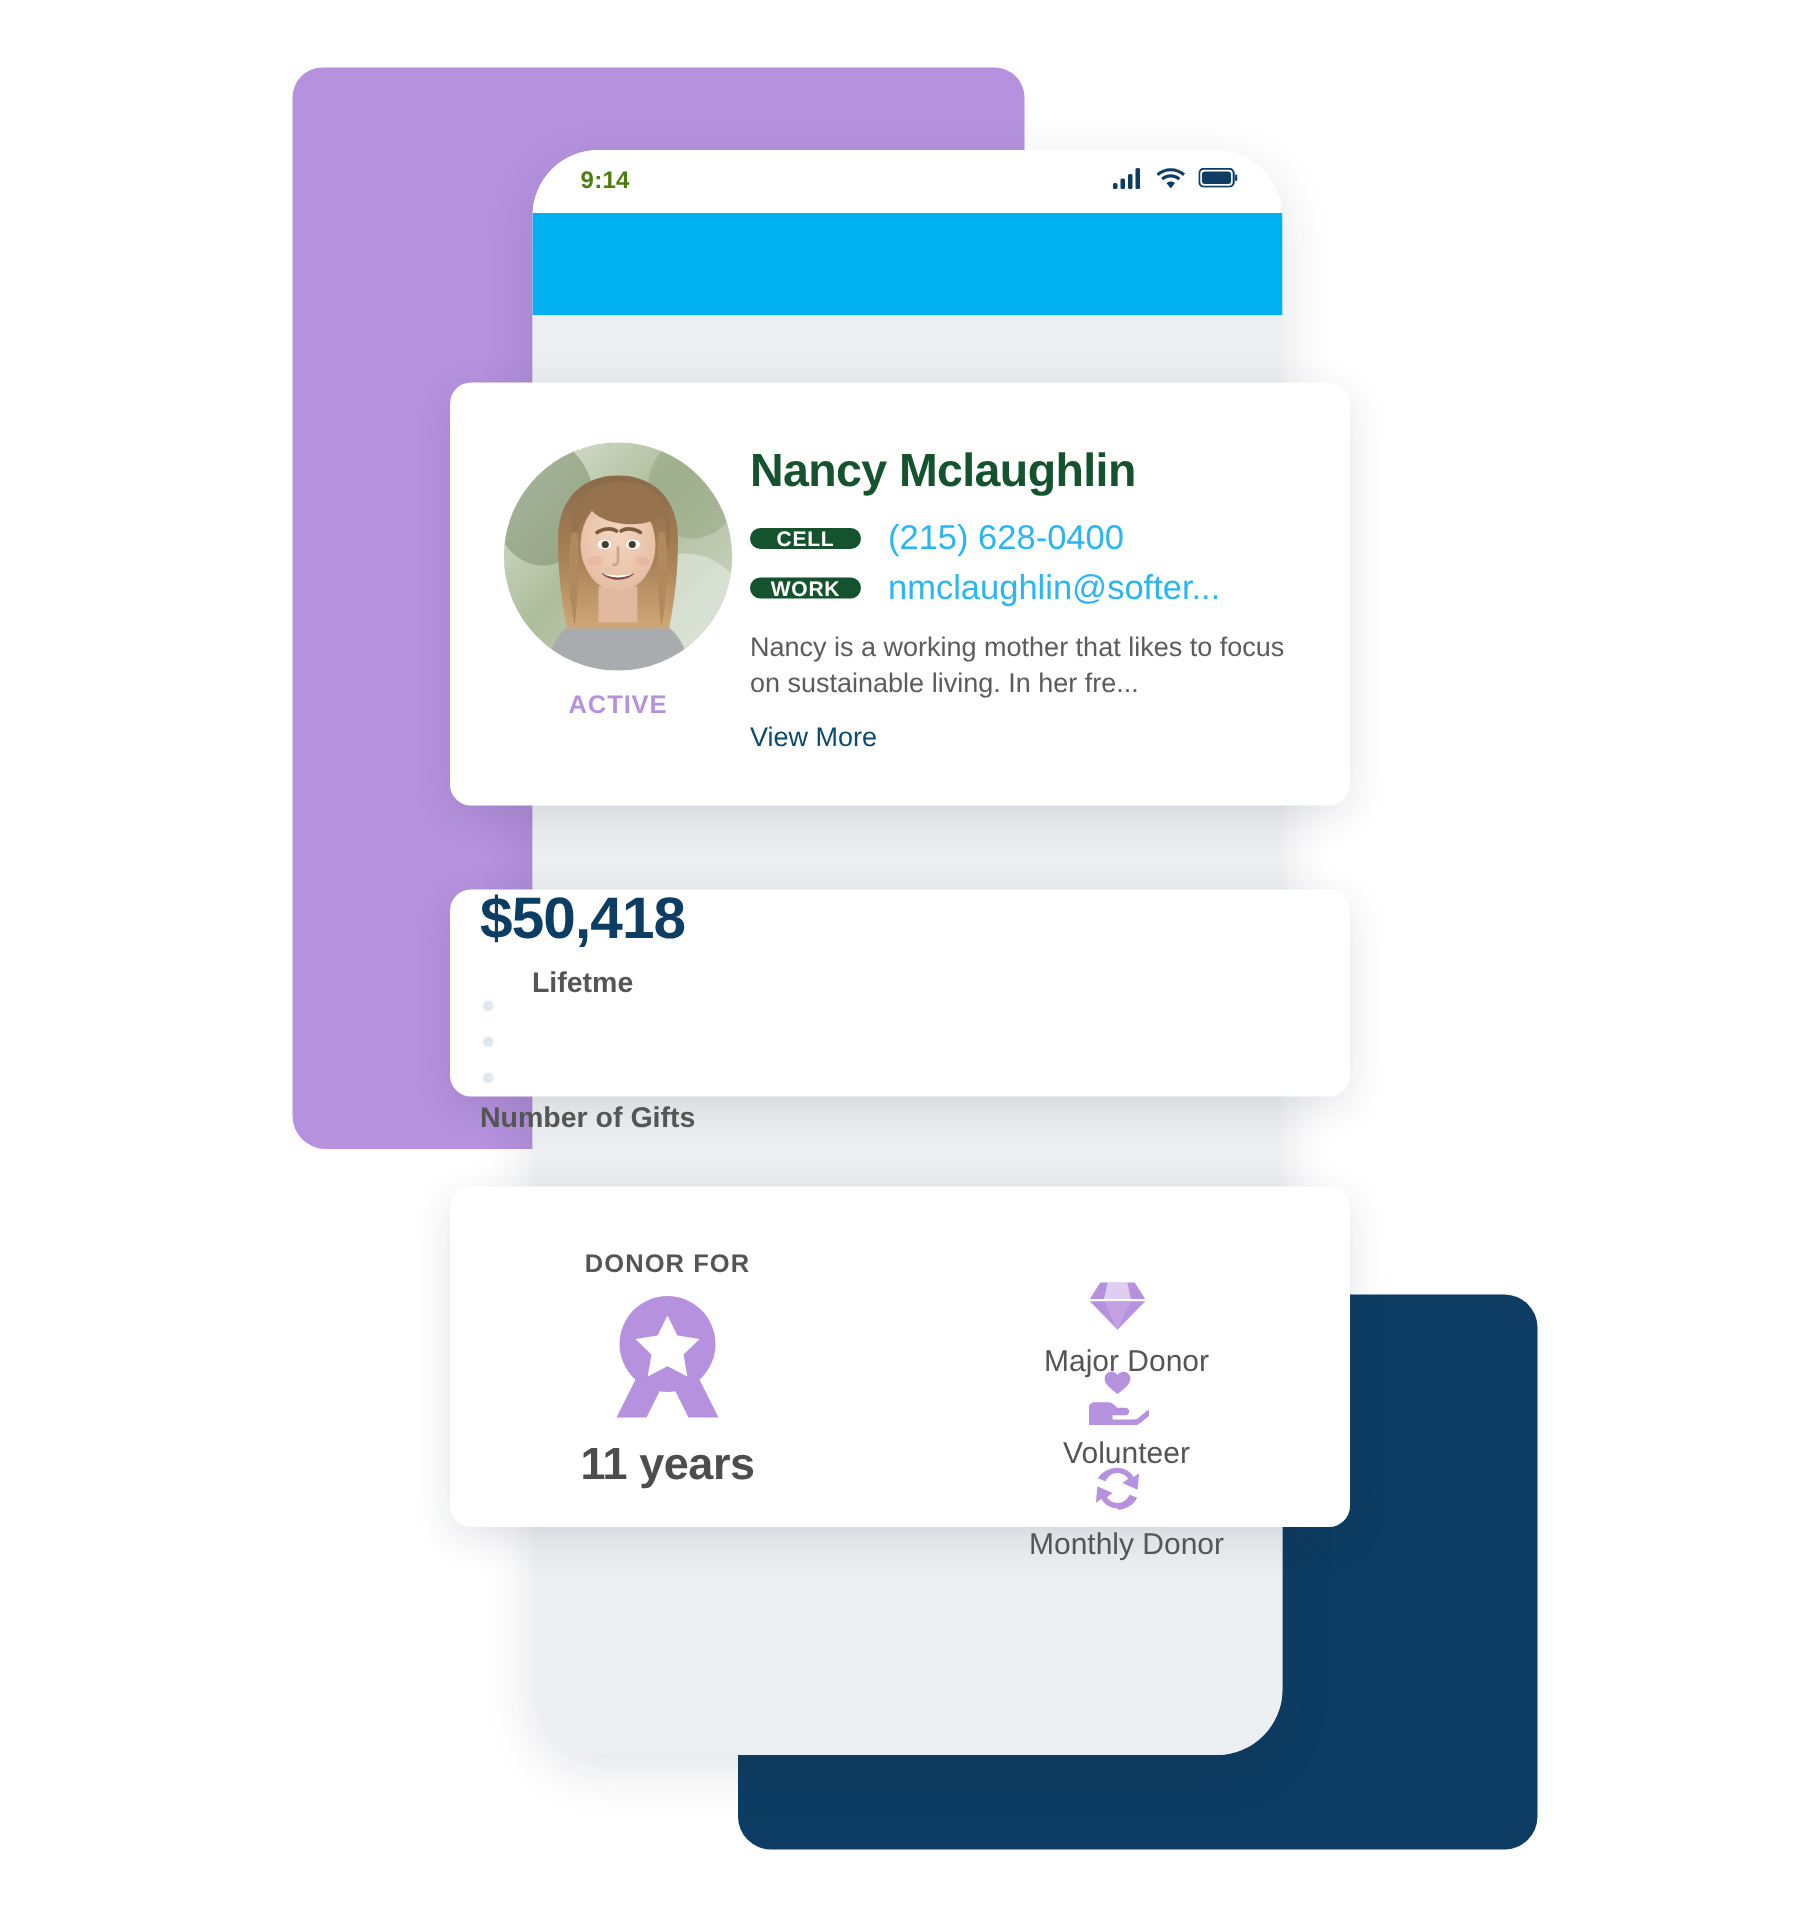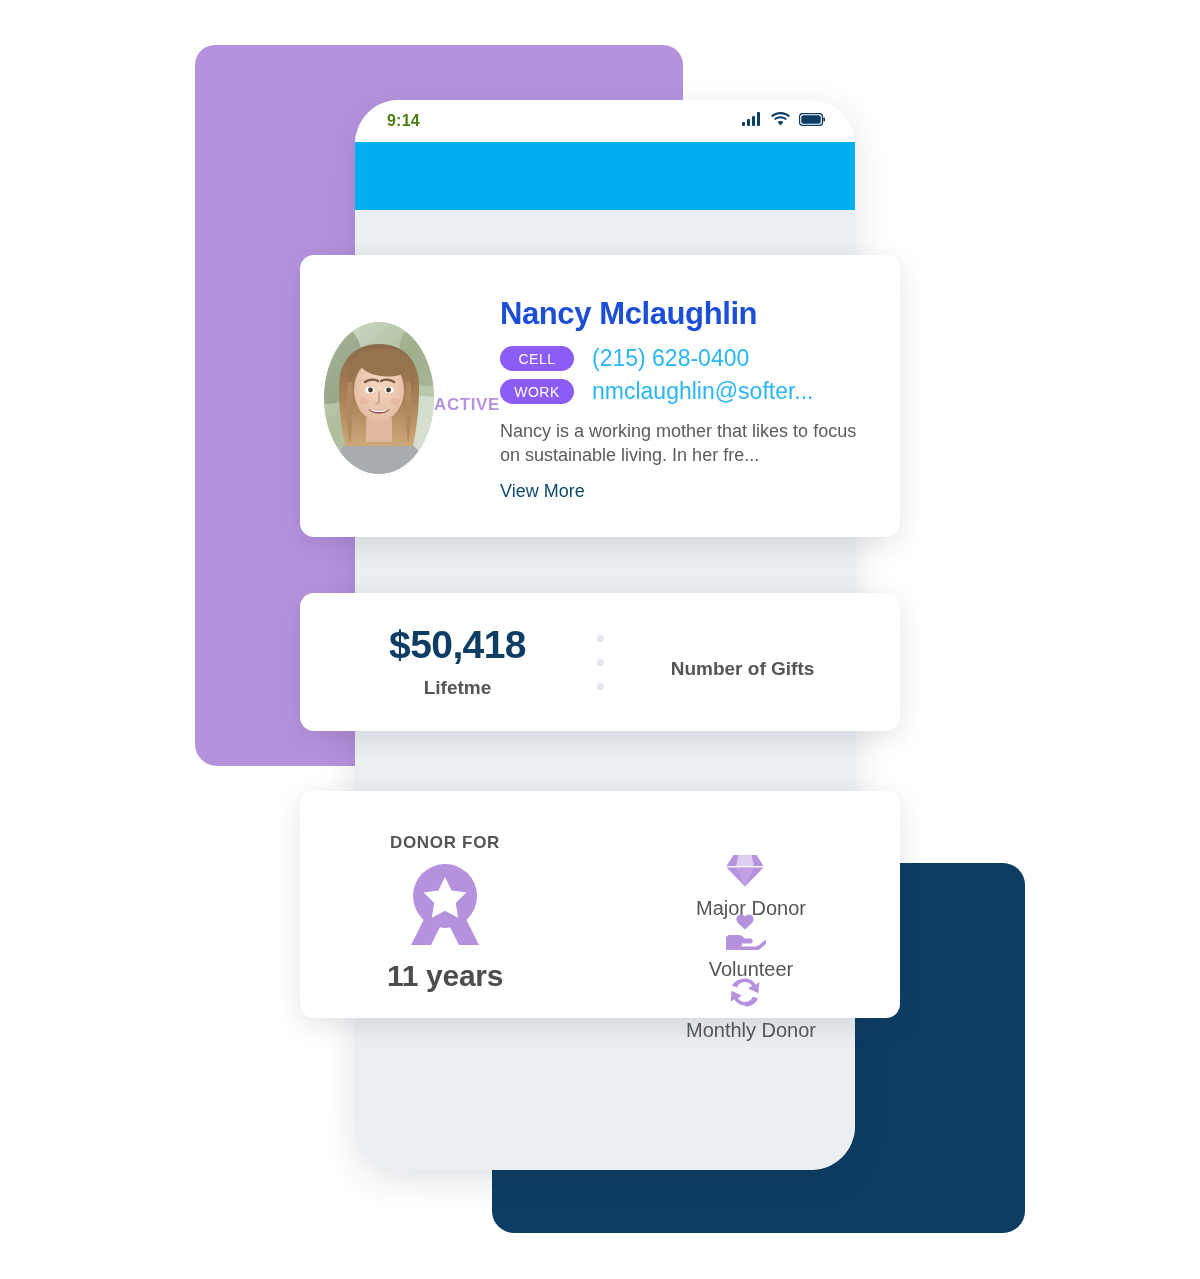--- a/index.html
+++ b/index.html
@@ -96,21 +96,21 @@
 
   
   .profile-inner {
     display: flex;
     padding: 40px 36px 0 24px;
   }
   .avatar-col {
     width: 176px;
     flex: 0 0 176px;
     display: flex;
-    flex-direction: row;
+    flex-direction: column;
     align-items: center;
   }
   .avatar {
     width: 152px;
     height: 152px;
     border-radius: 50%;
     overflow: hidden;
     position: relative;
     background: #cfd8cf;
   }
@@ -123,43 +123,43 @@
     color: #b692de;
   }
   .profile-details {
     flex: 1;
     padding-top: 2px;
     min-width: 0;
   }
   .person-name {
     font-size: 31px;
     font-weight: bold;
-    color: #1d4ed8;
+    color: #14532d;
     letter-spacing: -0.4px;
     line-height: 1.1;
     margin-bottom: 14px;
     white-space: nowrap;
   }
   .contact-row {
     display: flex;
     align-items: center;
     margin-bottom: 6px;
   }
   .tag-pill {
     display: inline-flex;
     align-items: center;
     justify-content: center;
     min-width: 74px;
-    height: 25px;
+    height: 14px;
     padding: 0 11px;
     border-radius: 13px;
-    background: #8b5cf6;
+    background: #14532d;
     color: #ffffff;
     font-size: 14px;
-    font-weight: normal;
+    font-weight: bold;
     letter-spacing: 0.5px;
     box-sizing: border-box;
   }
   .contact-value {
     margin-left: 18px;
     font-size: 23px;
     color: #29b6f6;
     white-space: nowrap;
     overflow: hidden;
   }
@@ -171,24 +171,25 @@
   }
   .view-more {
     margin-top: 13px;
     font-size: 18px;
     color: #0c4a6e;
   }
 
   
   .stats-inner {
     display: flex;
-    align-items: center;
+    align-items: flex-start;
     height: 100%;
     padding: 0 20px;
     box-sizing: border-box;
+    flex-direction: column;
   }
   .stat {
     flex: 1;
     text-align: center;
   }
   .stat-value {
     font-size: 39px;
     font-weight: bold;
     color: #0d3d63;
     letter-spacing: -0.6px;

